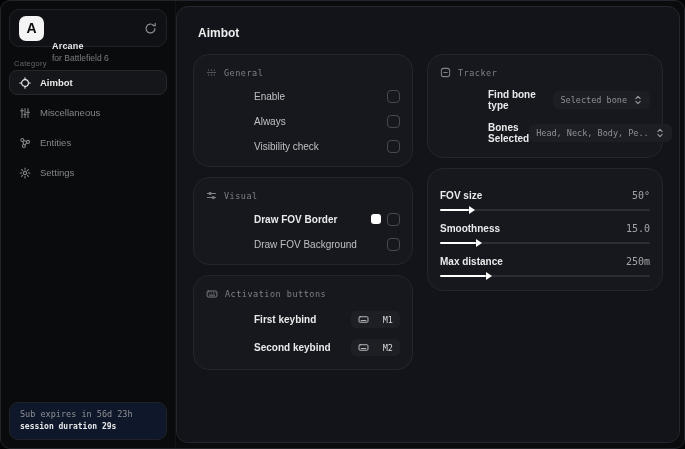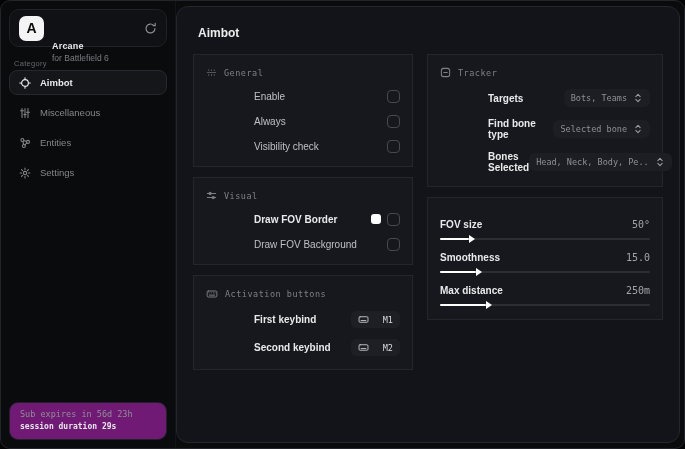--- a/index.html
+++ b/index.html
@@ -13,30 +13,30 @@
   .logo{width:25px;height:25px;background:#f4f4f4;color:#0b0b0b;border-radius:7px;display:flex;align-items:center;justify-content:center;font-weight:700;font-size:14px;flex:none;}
   .logo-text{display:flex;flex-direction:column;line-height:1;margin-top:48px;}
   .app-name{color:#e9eaeb;font-size:9px;font-weight:700;letter-spacing:.2px;}
   .app-sub{color:#7b7d82;font-size:8.5px;margin-top:3px;}
   .refresh-btn{margin-left:auto;color:#8b8d92;display:flex;cursor:pointer;}
   .category{color:#66686d;font-size:7.5px;margin:12px 0 2px 5px;letter-spacing:.3px;}
   .nav{display:flex;flex-direction:column;gap:5px;}
   .nav-item{display:flex;align-items:center;gap:9px;height:25px;padding:0 9px;border-radius:8px;border:1px solid transparent;color:#85878c;font-size:9.5px;cursor:pointer;}
   .nav-item.active{background:#15161a;border-color:#26282d;color:#e9eaeb;font-weight:700;}
   .nav-item .ic{display:flex;flex:none;}
-  .sub-card{margin-top:auto;border:1px solid #202227;background:#701a75;border-radius:9px;padding:7px 10px 8px;font-family:"DejaVu Sans Mono",monospace;line-height:1;}
+  .sub-card{margin-top:auto;border:1px solid #202227;background:#0f172a;border-radius:9px;padding:7px 10px 8px;font-family:"DejaVu Sans Mono",monospace;line-height:1;}
   .sub-line1{color:#8e9094;font-size:8.5px;}
   .sub-line2{color:#e6e7e8;font-size:8px;font-weight:700;margin-top:5px;}
 
   
   .panel{flex:1;margin:5px 4px 5px 0;background:#121419;border:1px solid #25272d;border-radius:12px;padding:10px 10px;display:flex;flex-direction:column;overflow:hidden;}
   .page-title{color:#ededee;font-size:12px;font-weight:700;margin:9px 0 14px 11px;}
   .cols{display:flex;gap:14px;padding:0 6px;align-items:flex-start;}
   .col{width:236px;display:flex;flex-direction:column;gap:10px;}
-  .card{width:100%;background:#16181d;border:1px solid #24262c;border-radius:0;padding:9px 12px 13px;}
+  .card{width:100%;background:#16181d;border:1px solid #24262c;border-radius:16px;padding:9px 12px 13px;}
   .card-header{display:flex;align-items:center;gap:7px;color:#7d8085;font-family:"DejaVu Sans Mono",monospace;font-size:8.5px;letter-spacing:.5px;margin:3px 0 2px;}
   .card-header .ic{display:flex;flex:none;color:#7d8085;}
   .row{display:flex;align-items:center;justify-content:space-between;margin-top:11px;min-height:14px;margin-left:48px;}
   .lbl{font-size:10px;color:#bfc0c3;}
   .lbl.strong{color:#e9eaeb;font-weight:700;}
   .right-group{display:flex;align-items:center;gap:6px;}
   .checkbox{width:13px;height:13px;border:1.5px solid #47494e;border-radius:4px;background:transparent;cursor:pointer;flex:none;}
   .swatch{width:10px;height:10px;border-radius:3px;cursor:pointer;flex:none;}
   .keybtn{display:flex;align-items:center;gap:14px;background:#1d1f25;border-radius:5px;padding:3px 7px;color:#d8d9db;font-size:8.5px;font-family:"DejaVu Sans Mono",monospace;cursor:pointer;}
   .keybtn .ic{display:flex;color:#c9cacd;}
@@ -216,31 +216,20 @@
           <div class="card-header">
             <span class="ic">
               <svg width="11" height="11" viewBox="0 0 16 16" fill="none" stroke="currentColor" stroke-width="1.5" stroke-linecap="round">
                 <rect x="2" y="2" width="12" height="12" rx="3"></rect>
                   <path d="M5.5 8h5"></path>
               </svg>
             </span>
             <span>Tracker</span>
           </div>
           <div class="row">
-            <span class="lbl strong">Targets</span>
-            <span class="select">
-              <span>Bots, Teams</span>
-              <span class="ic">
-                <svg width="10" height="10" viewBox="0 0 14 14" fill="none" stroke="currentColor" stroke-width="1.5" stroke-linecap="round" stroke-linejoin="round">
-                  <path d="M4 5l3-3 3 3M4 9l3 3 3-3"></path>
-                </svg>
-              </span>
-            </span>
-          </div>
-          <div class="row">
             <span class="lbl strong">Find bone type</span>
             <span class="select">
               <span>Selected bone</span>
               <span class="ic">
                 <svg width="10" height="10" viewBox="0 0 14 14" fill="none" stroke="currentColor" stroke-width="1.5" stroke-linecap="round" stroke-linejoin="round">
                   <path d="M4 5l3-3 3 3M4 9l3 3 3-3"></path>
                 </svg>
               </span>
             </span>
           </div>

